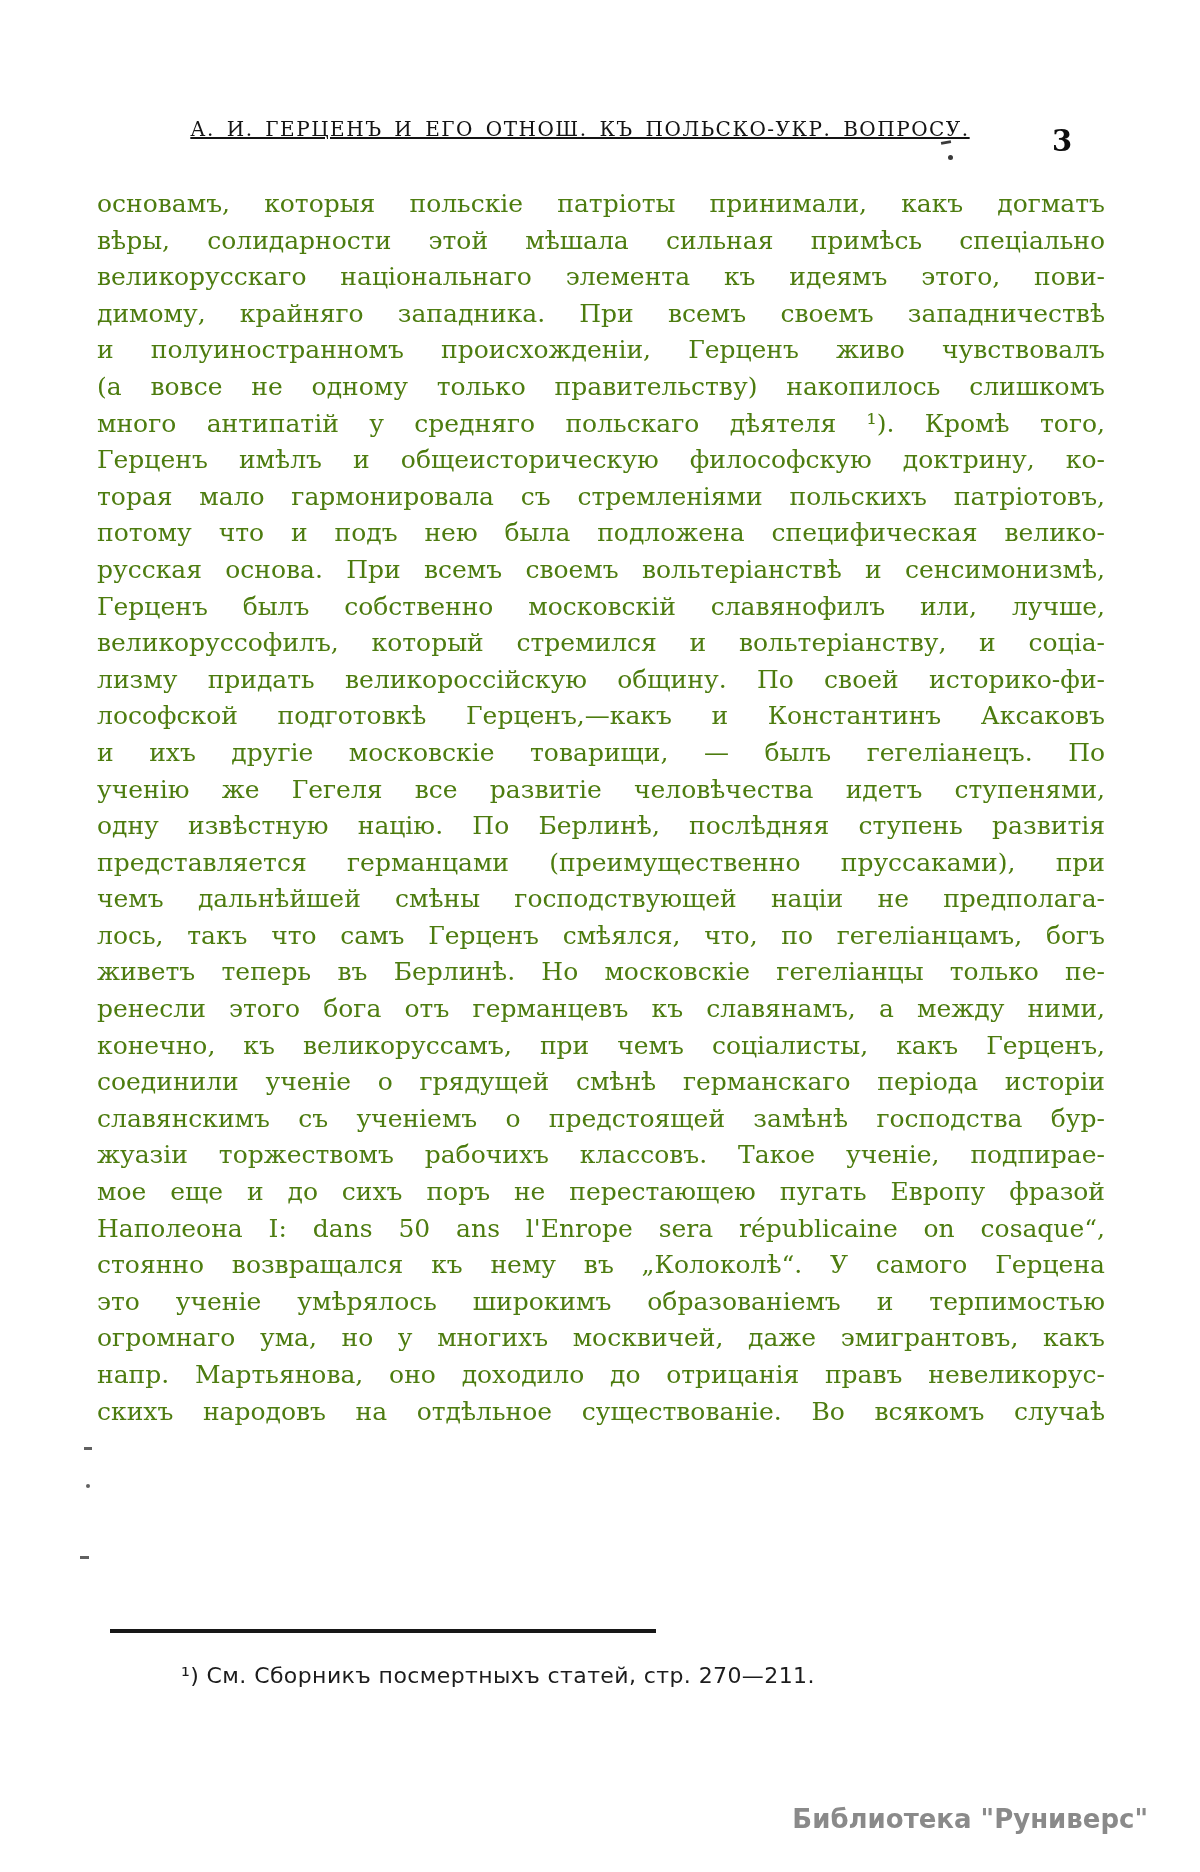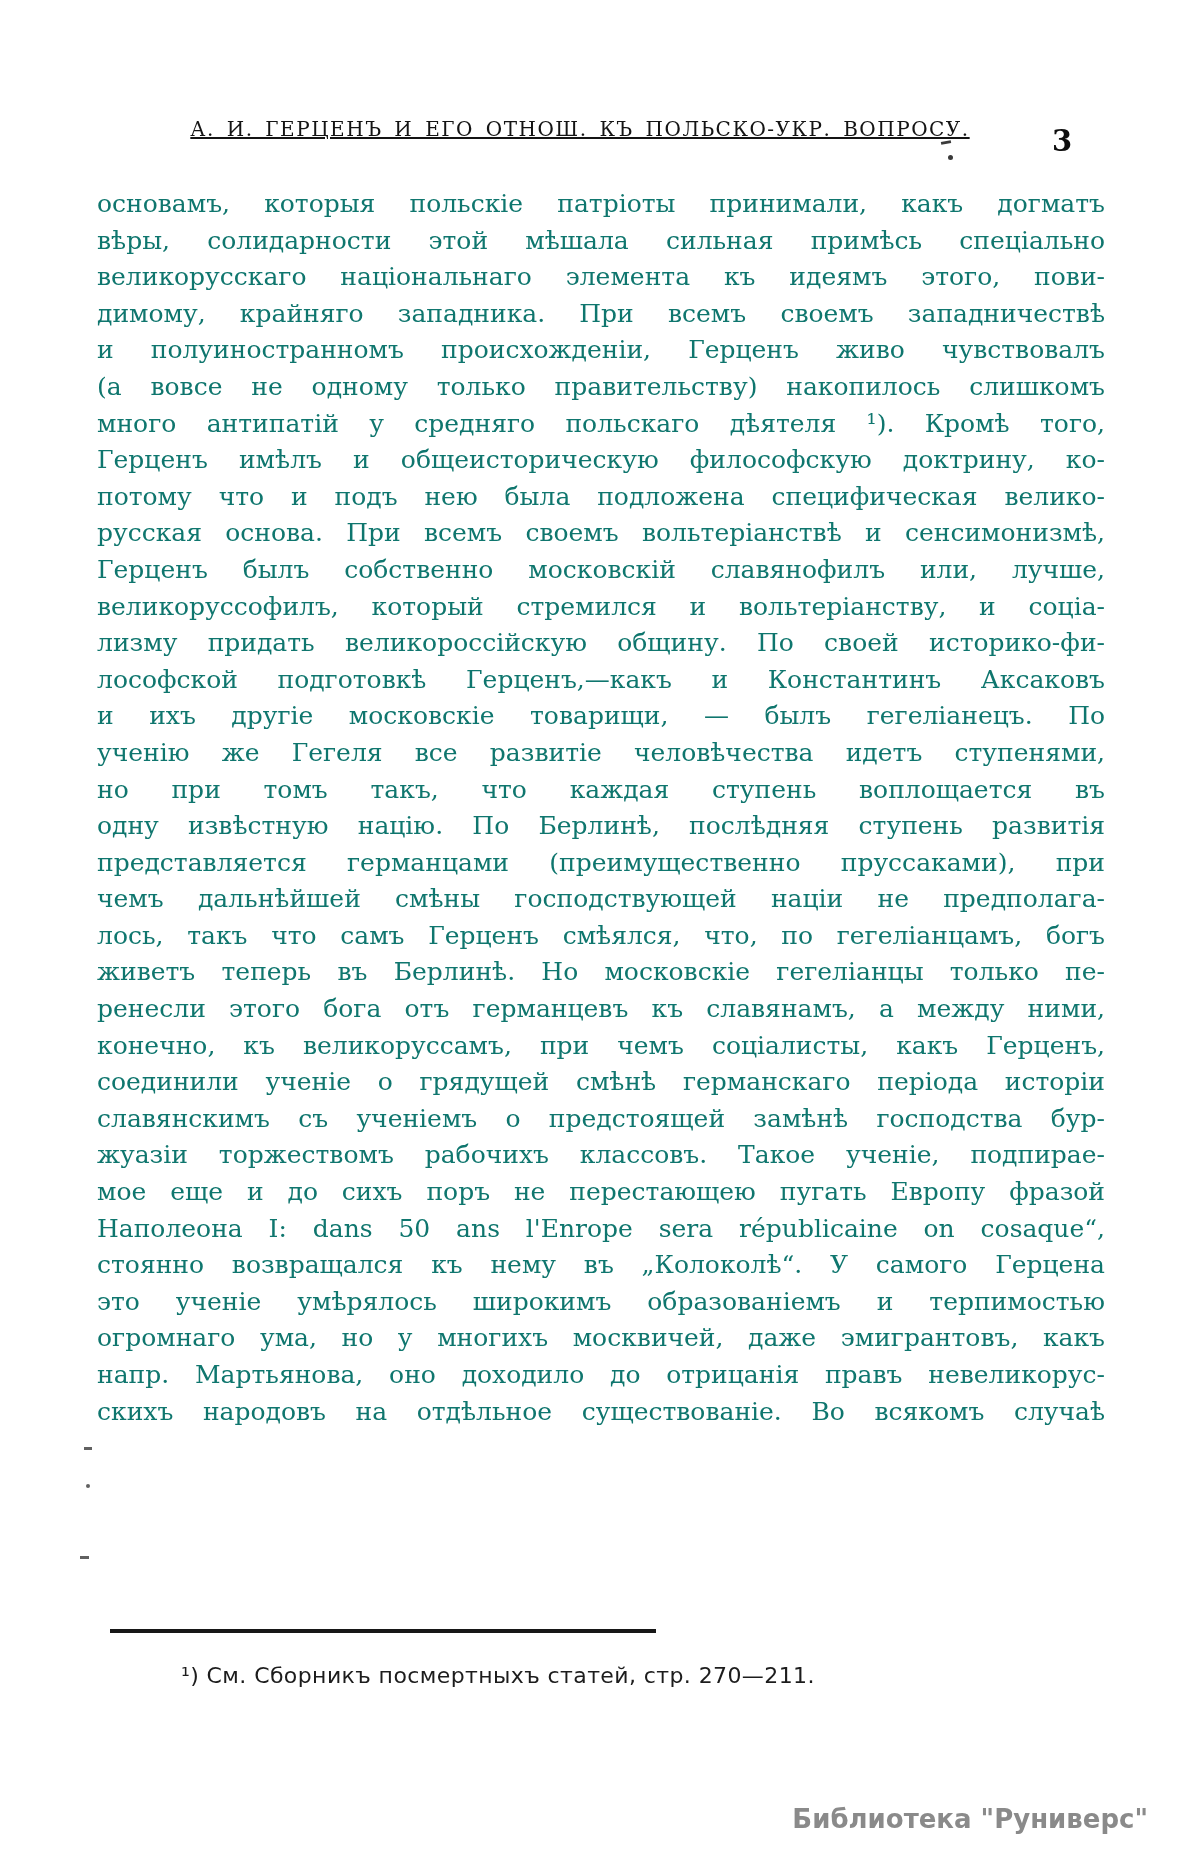--- a/index.html
+++ b/index.html
@@ -33,21 +33,21 @@
     font-weight: bold;
     color: #0e0e0e;
   }
   .text-block {
     position: absolute;
     top: 186px;
     left: 97px;
     width: 1008px;
     font-size: 25px;
     line-height: 36.6px;
-    color: #0f766e;
+    color: #4d7c0f;
   }
   .text-line {
     text-align: justify;
     text-align-last: justify;
     height: 36.6px;
     overflow: hidden;
   }
   .footnote-rule {
     position: absolute;
     top: 1629px;
@@ -94,29 +94,29 @@
 
   <div class="text-block">
       <div class="text-line">основамъ, которыя польскіе патріоты принимали, какъ догматъ</div>
       <div class="text-line">вѣры, солидарности этой мѣшала сильная примѣсь спеціально</div>
       <div class="text-line">великорусскаго національнаго элемента къ идеямъ этого, пови-</div>
       <div class="text-line">димому, крайняго западника. При всемъ своемъ западничествѣ</div>
       <div class="text-line">и полуиностранномъ происхожденіи, Герценъ живо чувствовалъ</div>
       <div class="text-line">(а вовсе не одному только правительству) накопилось слишкомъ</div>
       <div class="text-line">много антипатій у средняго польскаго дѣятеля ¹). Кромѣ того,</div>
       <div class="text-line">Герценъ имѣлъ и общеисторическую философскую доктрину, ко-</div>
+      <div class="text-line">торая мало гармонировала съ стремленіями польскихъ патріотовъ,</div>
       <div class="text-line">потому что и подъ нею была подложена специфическая велико-</div>
       <div class="text-line">русская основа. При всемъ своемъ вольтеріанствѣ и сенсимонизмѣ,</div>
       <div class="text-line">Герценъ былъ собственно московскій славянофилъ или, лучше,</div>
       <div class="text-line">великоруссофилъ, который стремился и вольтеріанству, и соціа-</div>
       <div class="text-line">лизму придать великороссійскую общину. По своей историко-фи-</div>
       <div class="text-line">лософской подготовкѣ Герценъ,—какъ и Константинъ Аксаковъ</div>
       <div class="text-line">и ихъ другіе московскіе товарищи, — былъ гегеліанецъ. По</div>
       <div class="text-line">ученію же Гегеля все развитіе человѣчества идетъ ступенями,</div>
-      <div class="text-line">но при томъ такъ, что каждая ступень воплощается въ</div>
       <div class="text-line">одну извѣстную націю. По Берлинѣ, послѣдняя ступень развитія</div>
       <div class="text-line">представляется германцами (преимущественно пруссаками), при</div>
       <div class="text-line">чемъ дальнѣйшей смѣны господствующей націи не предполага-</div>
       <div class="text-line">лось, такъ что самъ Герценъ смѣялся, что, по гегеліанцамъ, богъ</div>
       <div class="text-line">живетъ теперь въ Берлинѣ. Но московскіе гегеліанцы только пе-</div>
       <div class="text-line">ренесли этого бога отъ германцевъ къ славянамъ, а между ними,</div>
       <div class="text-line">конечно, къ великоруссамъ, при чемъ соціалисты, какъ Герценъ,</div>
       <div class="text-line">соединили ученіе о грядущей смѣнѣ германскаго періода исторіи</div>
       <div class="text-line">славянскимъ съ ученіемъ о предстоящей замѣнѣ господства бур-</div>
       <div class="text-line">жуазіи торжествомъ рабочихъ классовъ. Такое ученіе, подпирае-</div>

